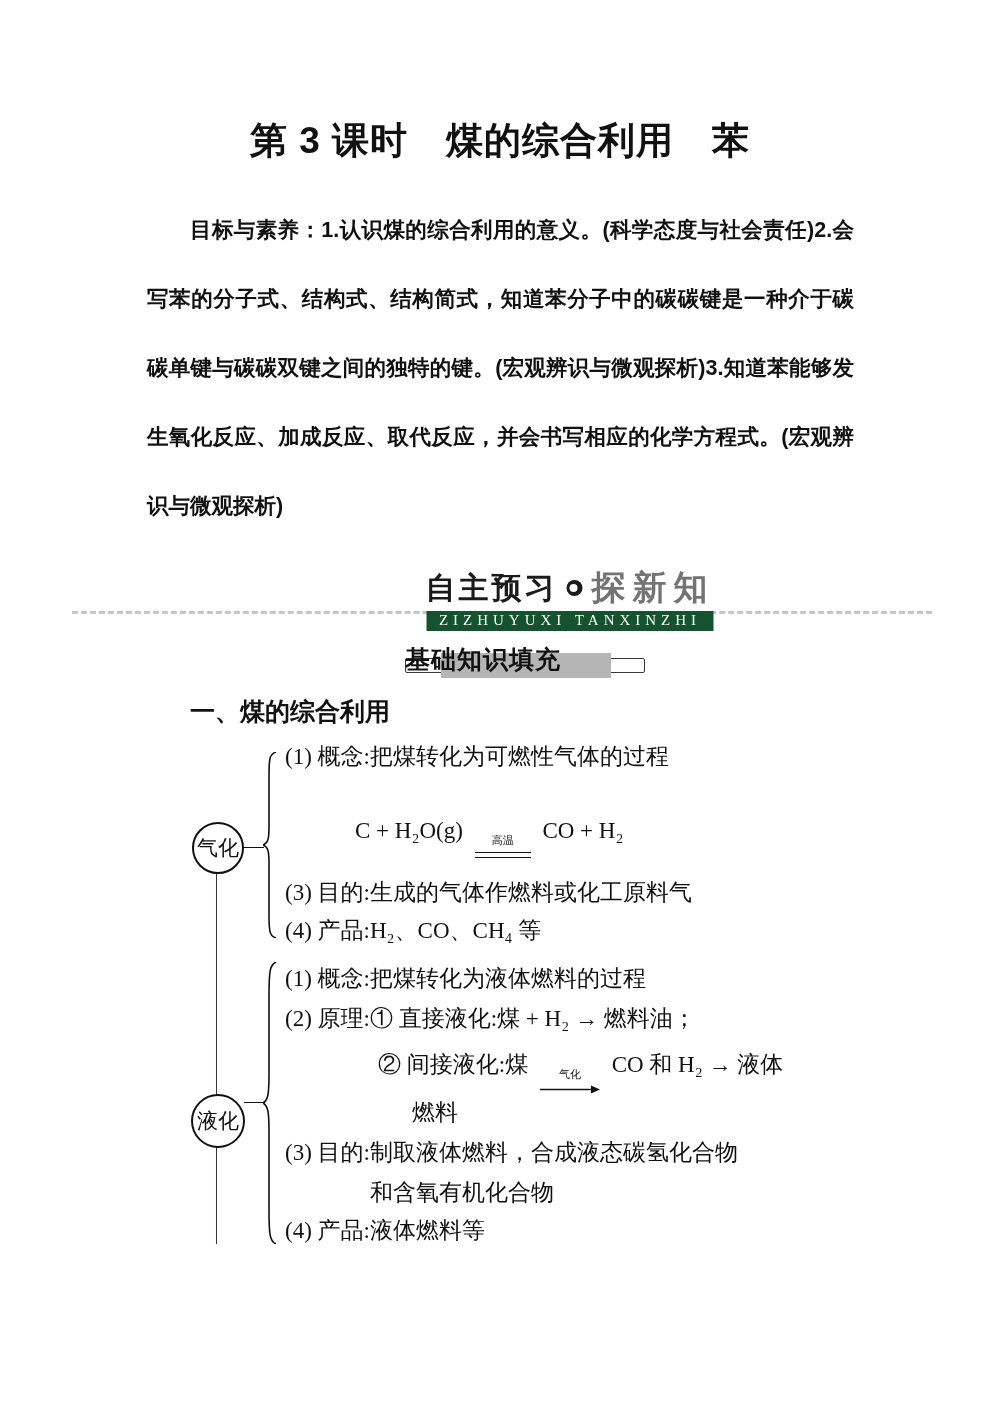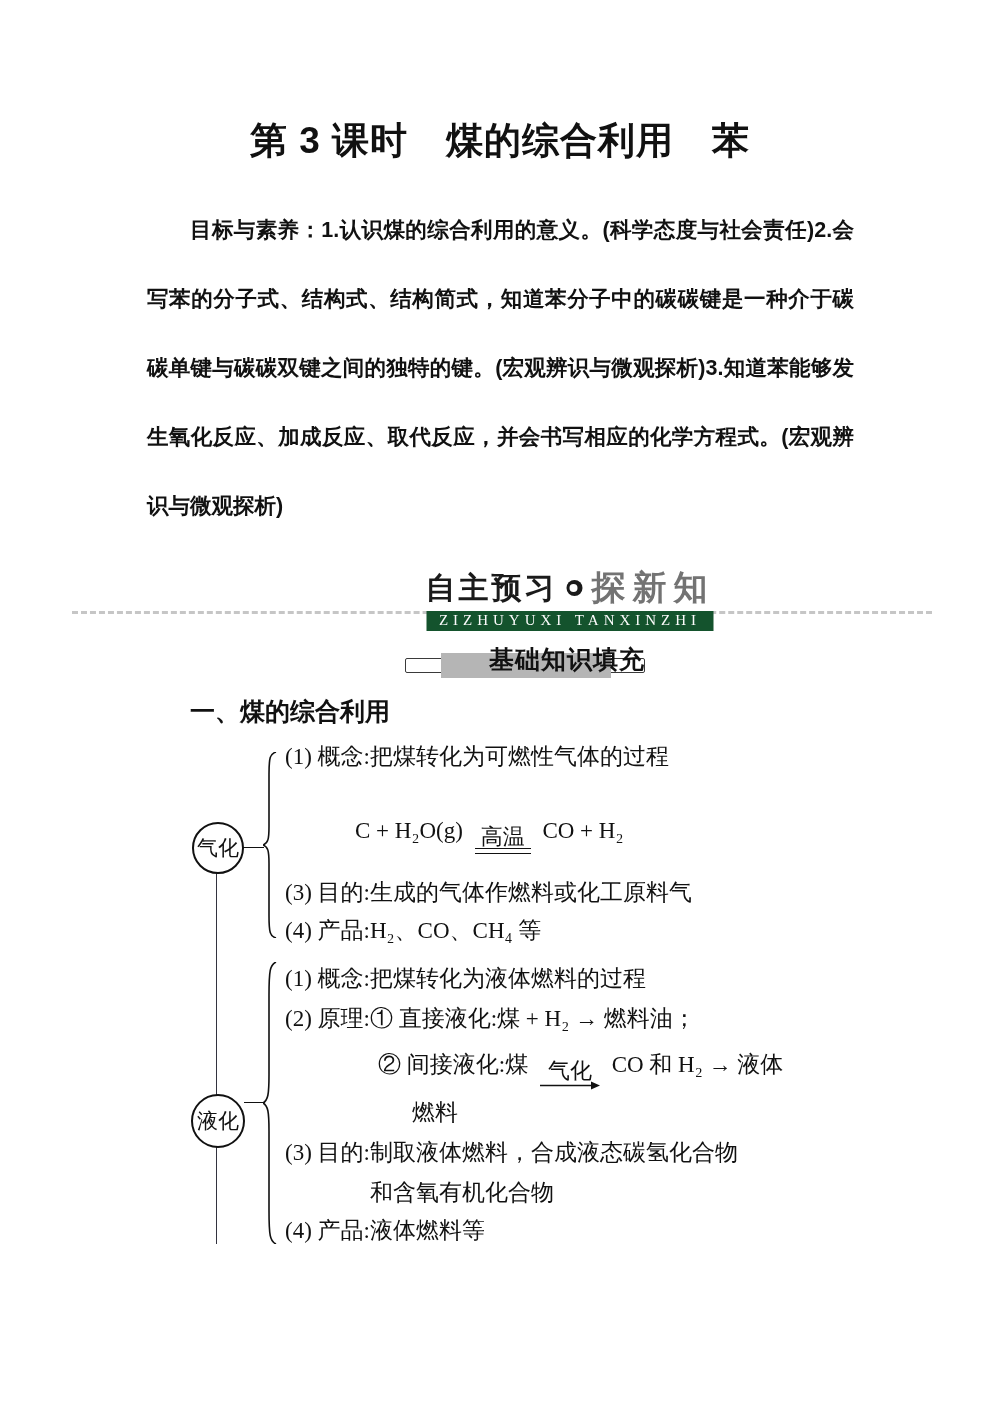--- a/index.html
+++ b/index.html
@@ -51,21 +51,21 @@
   }
 
   
   .kb-badge { position:relative; width:240px; height:38px; margin:12px 0 0 405px; }
   .kb-outline {
     position:absolute; left:0; right:0; top:15px; height:13px;
     border:1.5px solid #3a3a3a; border-radius:2px; background:#fff;
   }
   .kb-slab { position:absolute; left:36px; top:10px; width:170px; height:25px; background:#b5b5b5; }
   .kb-text {
-    position:absolute; left:0; width:100%; top:0; text-align:right;
+    position:absolute; left:0; width:100%; top:0; text-align:left;
     font-size:25px; font-weight:bold; color:#111; letter-spacing:1px;
   }
 
   
   .section-heading { margin:14px 0 0 190px; font-size:25px; font-weight:bold; }
 
   
   .diagram {
     position:relative; margin:14px 0 0 150px; width:820px; height:520px;
     font-family:"Liberation Serif", serif; font-size:23px; color:#111;
@@ -94,21 +94,21 @@
   .l-r3 { top:308px; left:228px; }
   .l-r4 { top:356px; left:262px; }
   .l-r5 { top:396px; }
   .l-r6 { top:436px; left:220px; }
   .l-r7 { top:474px; }
 
   .over {
     display:inline-flex; flex-direction:column; align-items:center;
     vertical-align:-6px; margin:0 6px; line-height:normal;
   }
-  .cond { font-size:22px; line-height:17px; }
+  .cond { font-size:11px; line-height:17px; }
   .dbl {
     width:56px; height:4px; margin-top:3px;
     border-top:1.6px solid #111; border-bottom:1.6px solid #111;
   }
   .arrow-svg { display:block; margin-top:2px; }
 </style>
 </head>
 <body>
 
 <div class="page">

